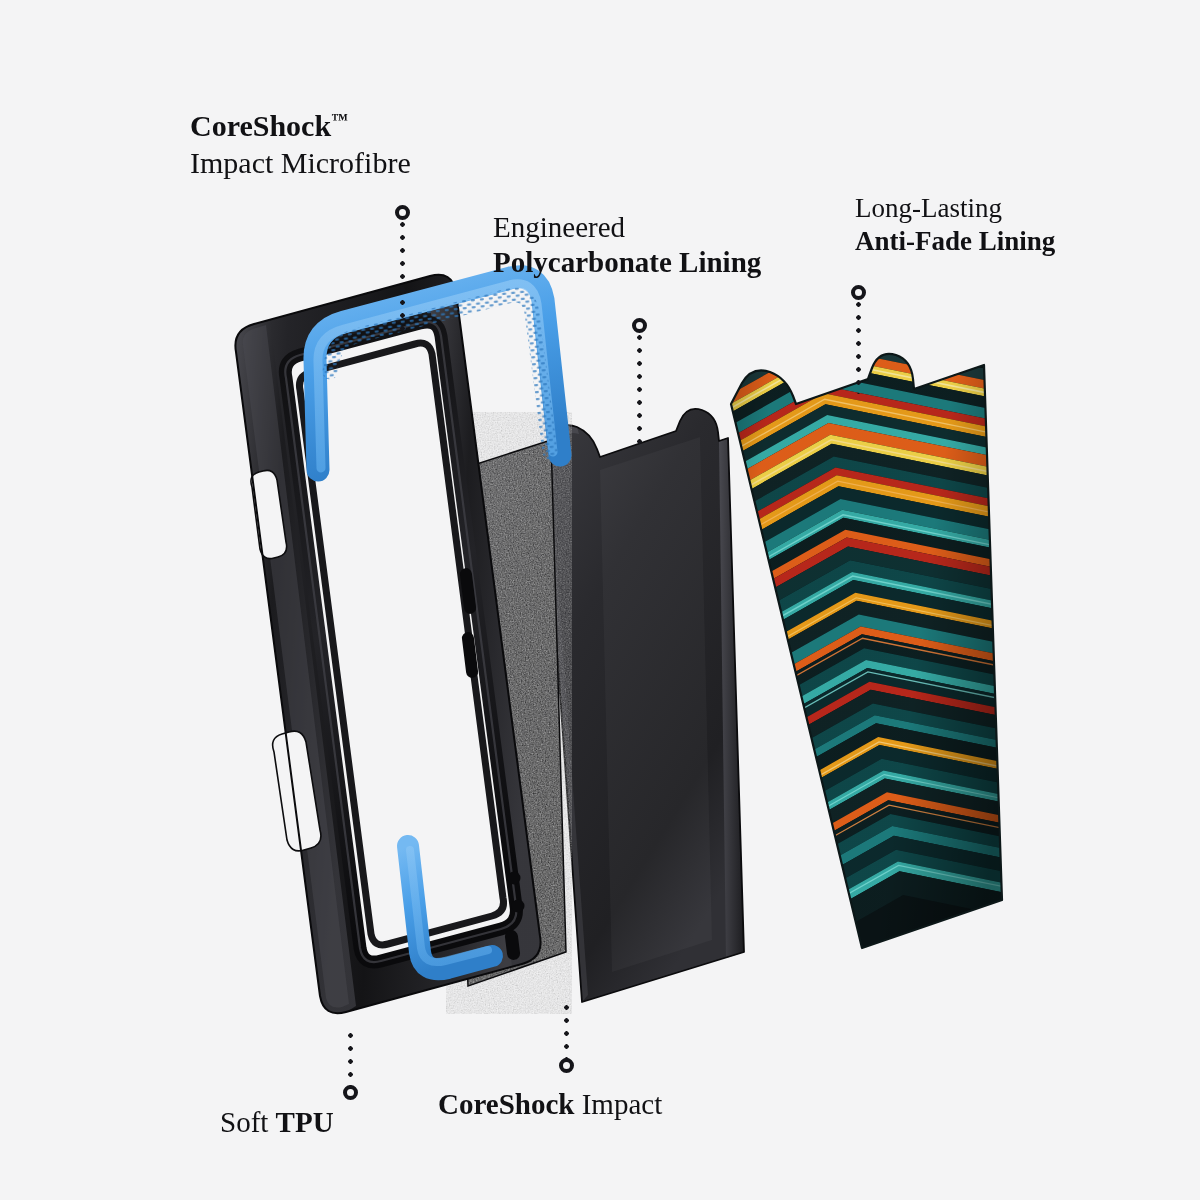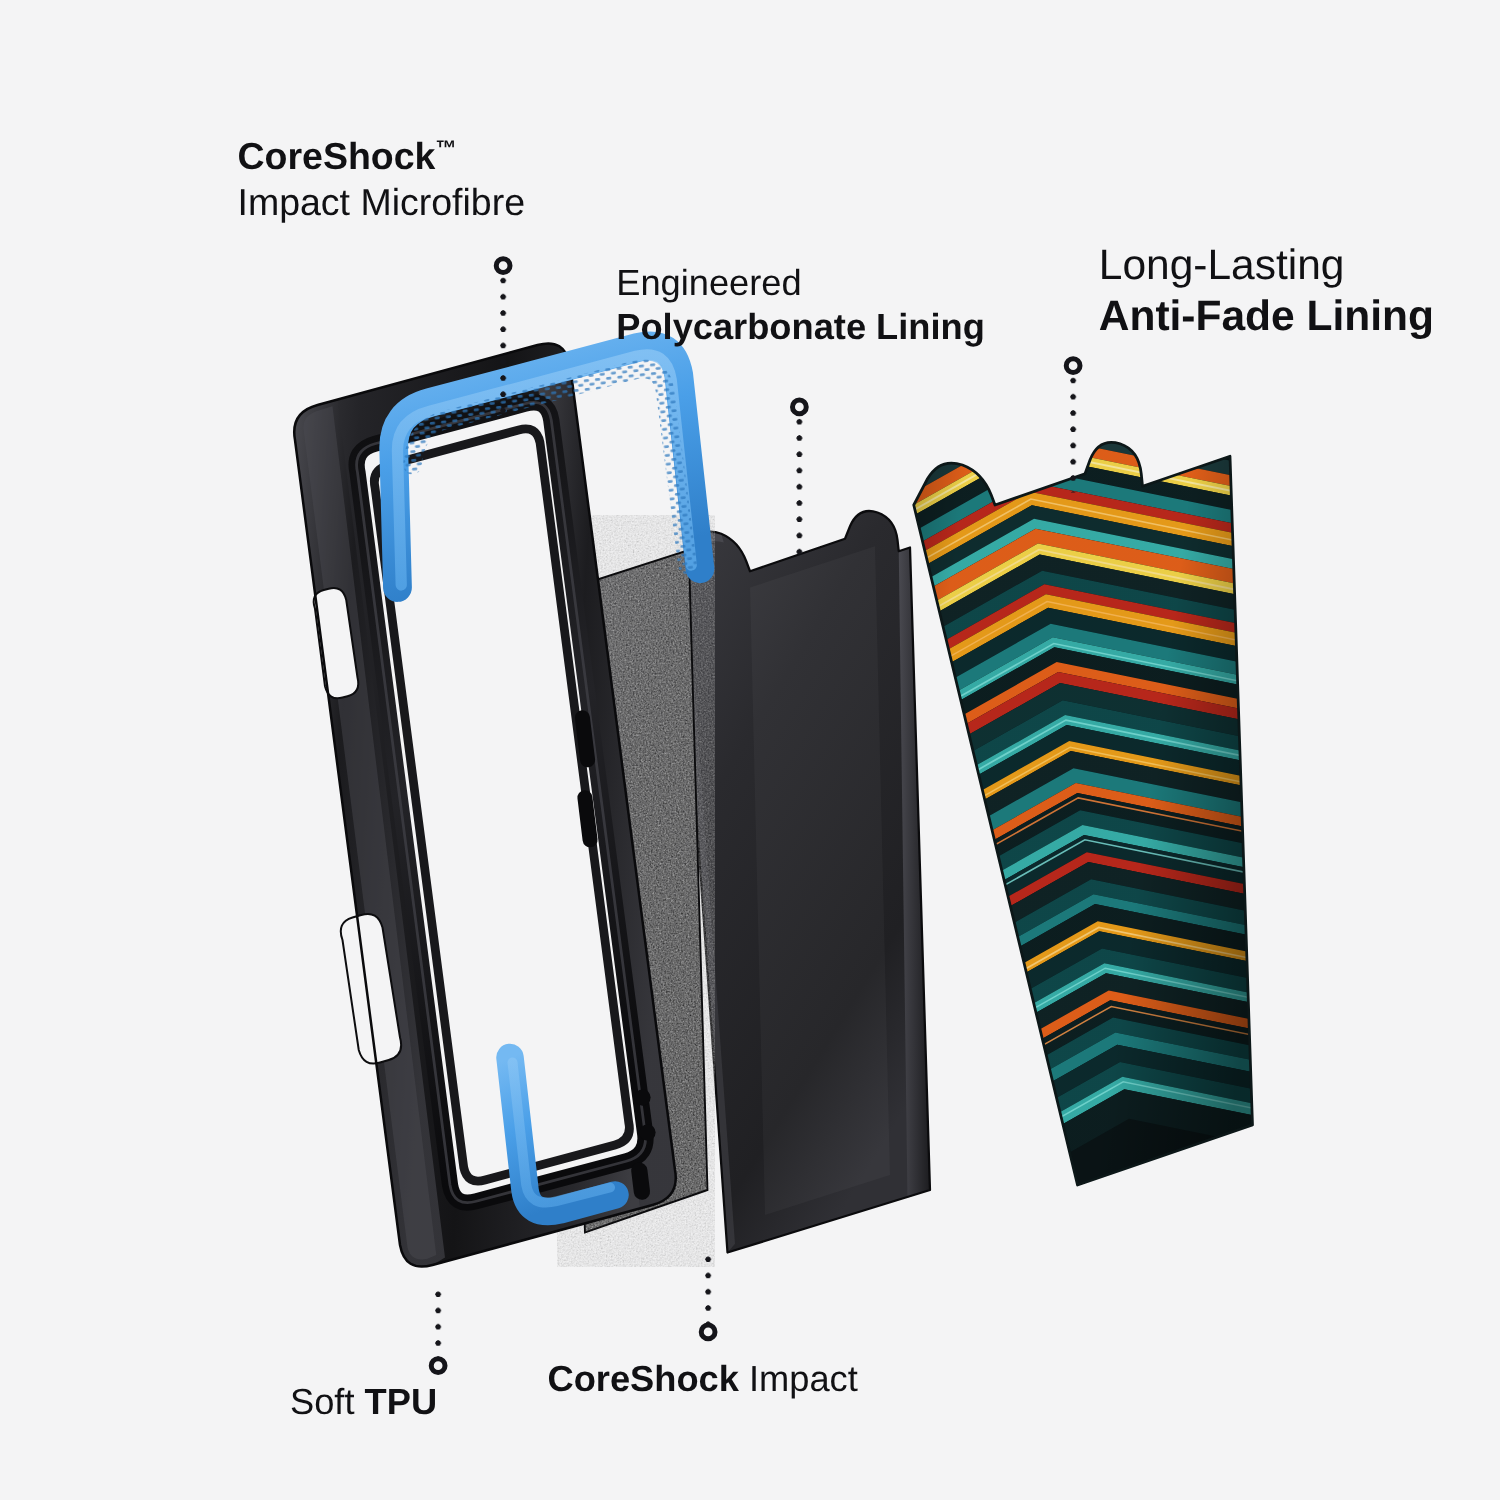--- a/index.html
+++ b/index.html
@@ -15,31 +15,32 @@
     font-family: "Liberation Sans", sans-serif;
     color: #111114;
     overflow: hidden;
   }
 
   
   .callout {
     position: absolute;
     line-height: 1.22;
     white-space: nowrap;
+    font-family: Liberation Serif, serif;
     -webkit-font-smoothing: antialiased;
   }
   .callout .ln { display: block; }
   .reg  { font-weight: 400; }
   .bold { font-weight: 700; }
   .tm   { font-size: 0.56em; vertical-align: super; font-weight: 700; letter-spacing: .3px; }
 
   .c-coreshock  { left: 190px;  top: 108px;  font-size: 30px; }
   .c-polycarb   { left: 493px;  top: 210px;  font-size: 29px; text-align: left; }
-  .c-antifade   { left: 855px;  top: 192px;  font-size: 34px; margin-left: 24px; }
-  .c-tpu        { left: 232px;  top: 1105px; font-size: 29px; }
+  .c-antifade   { left: 855px;  top: 192px;  font-size: 27px; }
+  .c-tpu        { left: 220px;  top: 1105px; font-size: 29px; }
   .c-microfibre { left: 438px;  top: 1087px; font-size: 29px; }
 
   
   .leader {
     position: absolute;
     width: 5px;
     background-image: radial-gradient(circle at 2.5px 2.5px, #15151a 2.1px, rgba(0,0,0,0) 2.4px);
     background-size: 5px 13px;
     background-repeat: repeat-y;
     background-position: 0 0;

